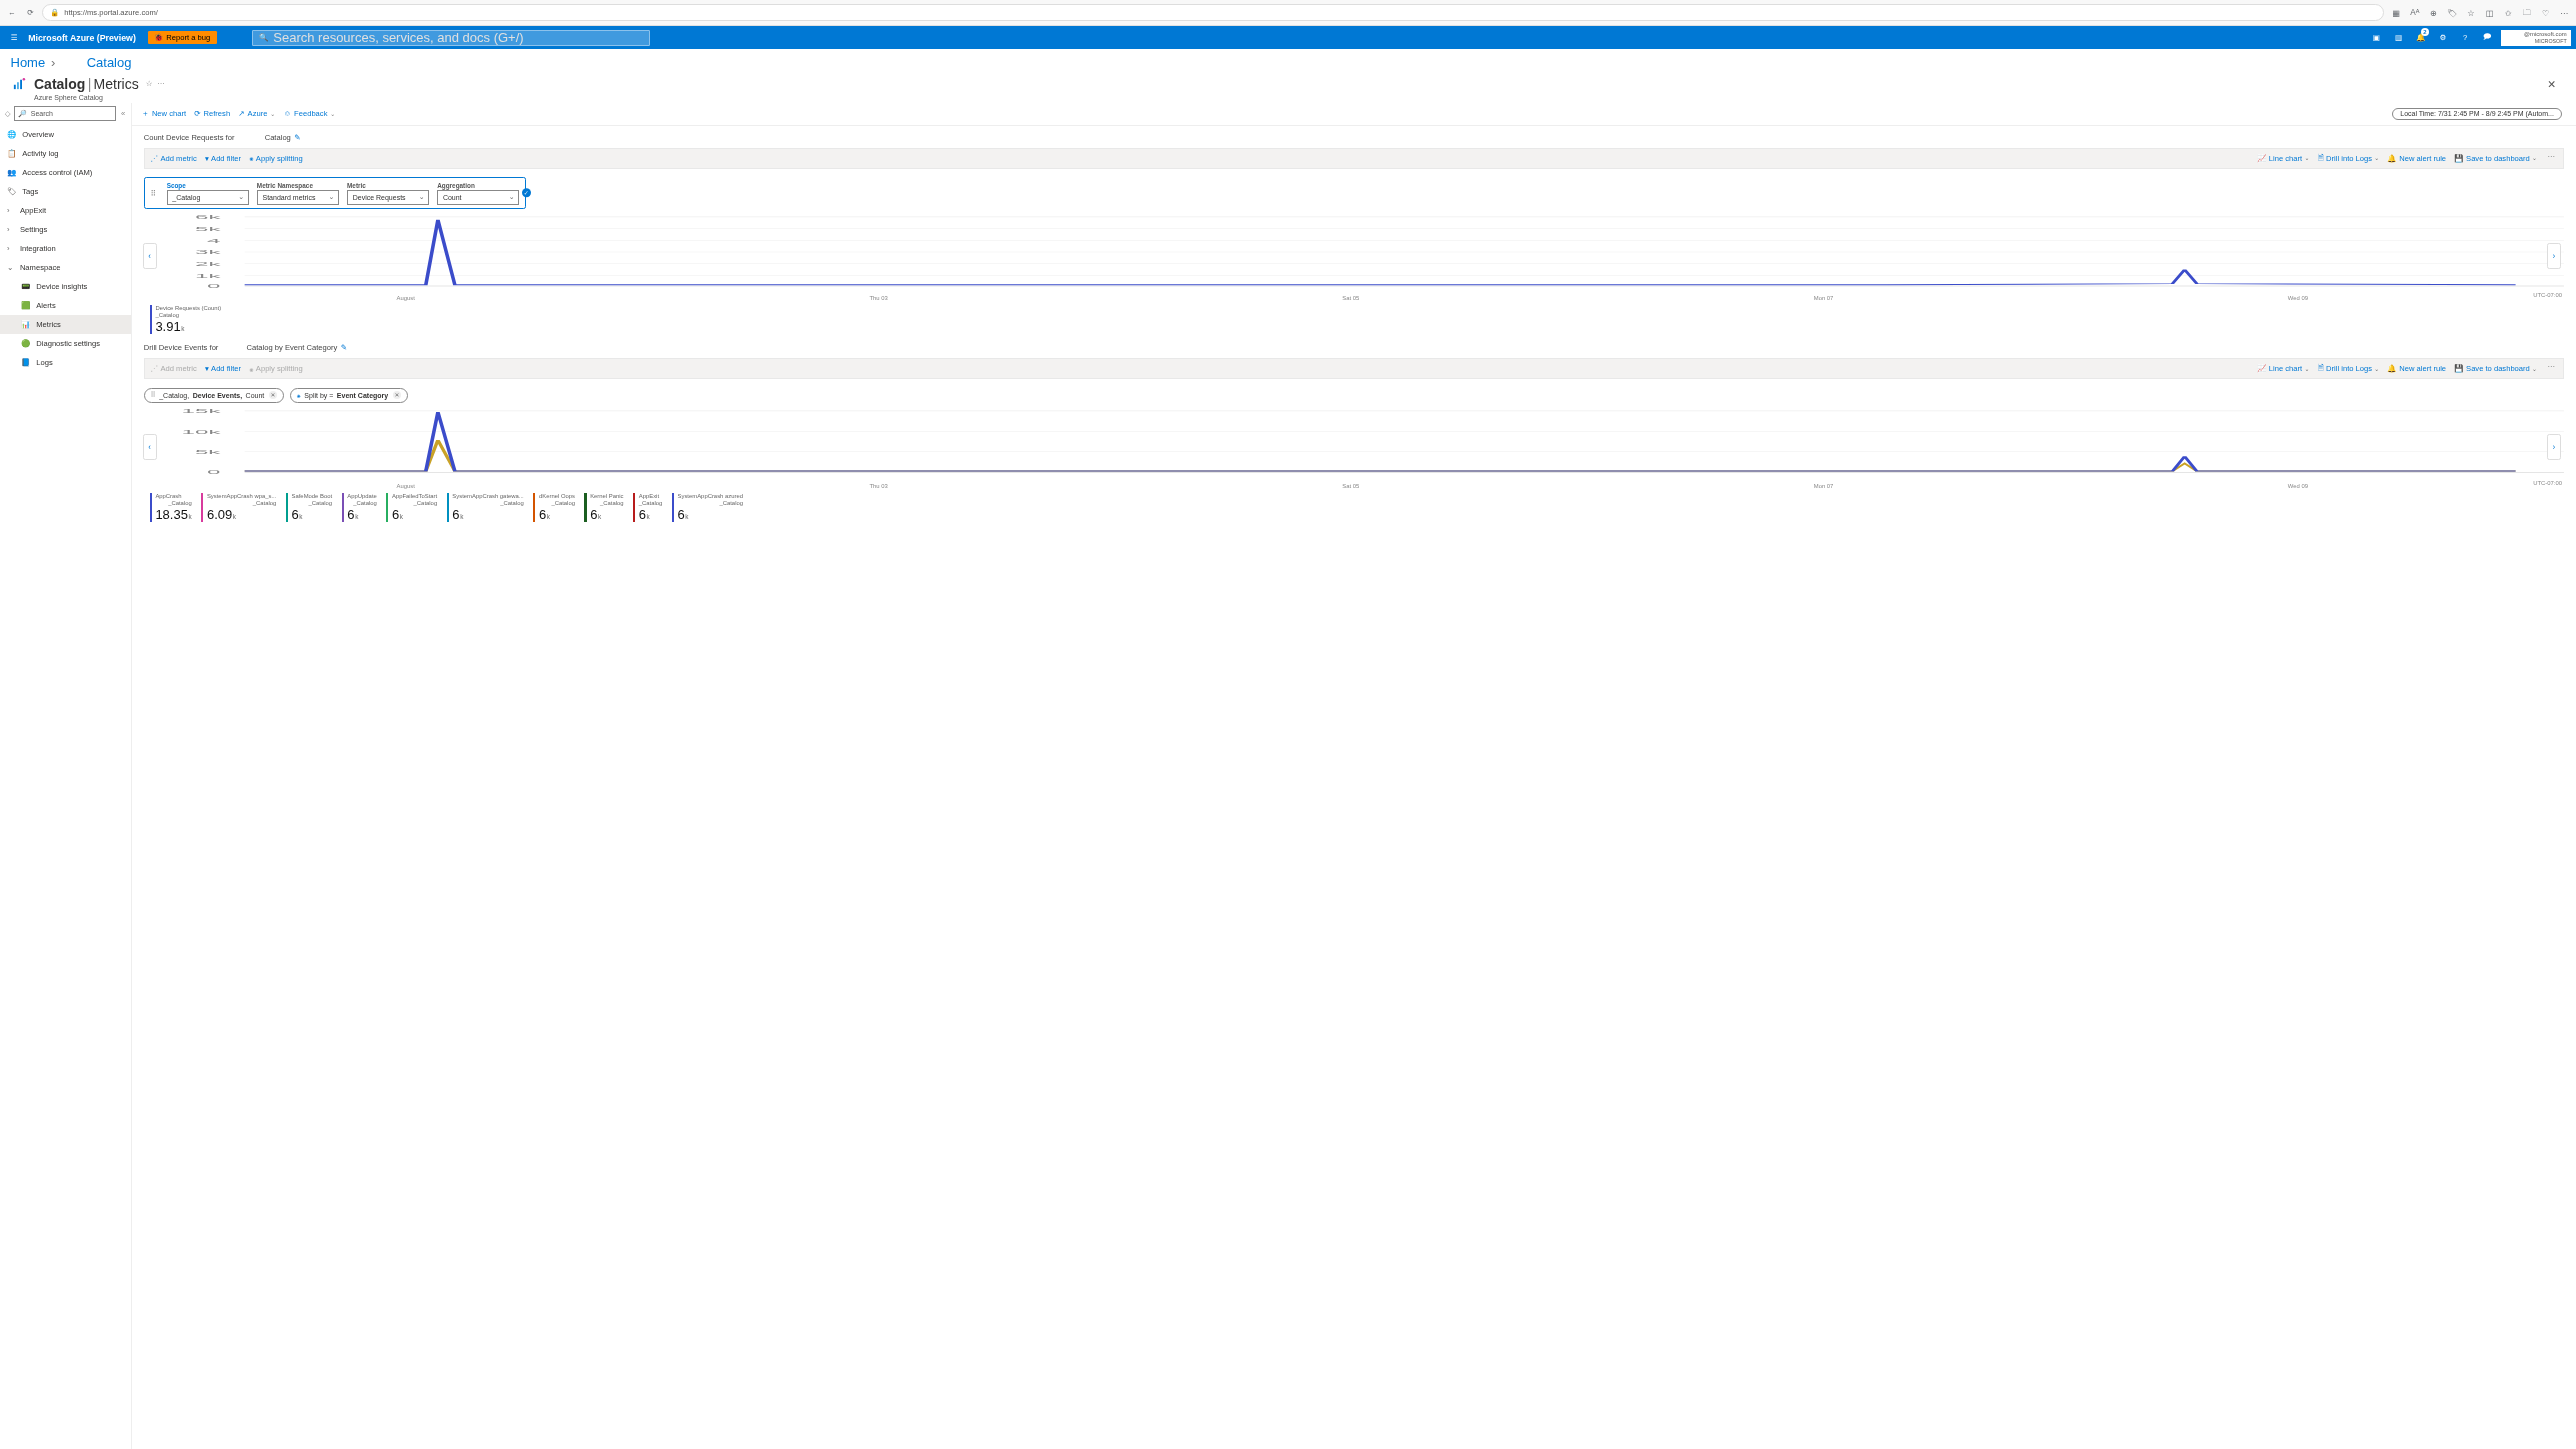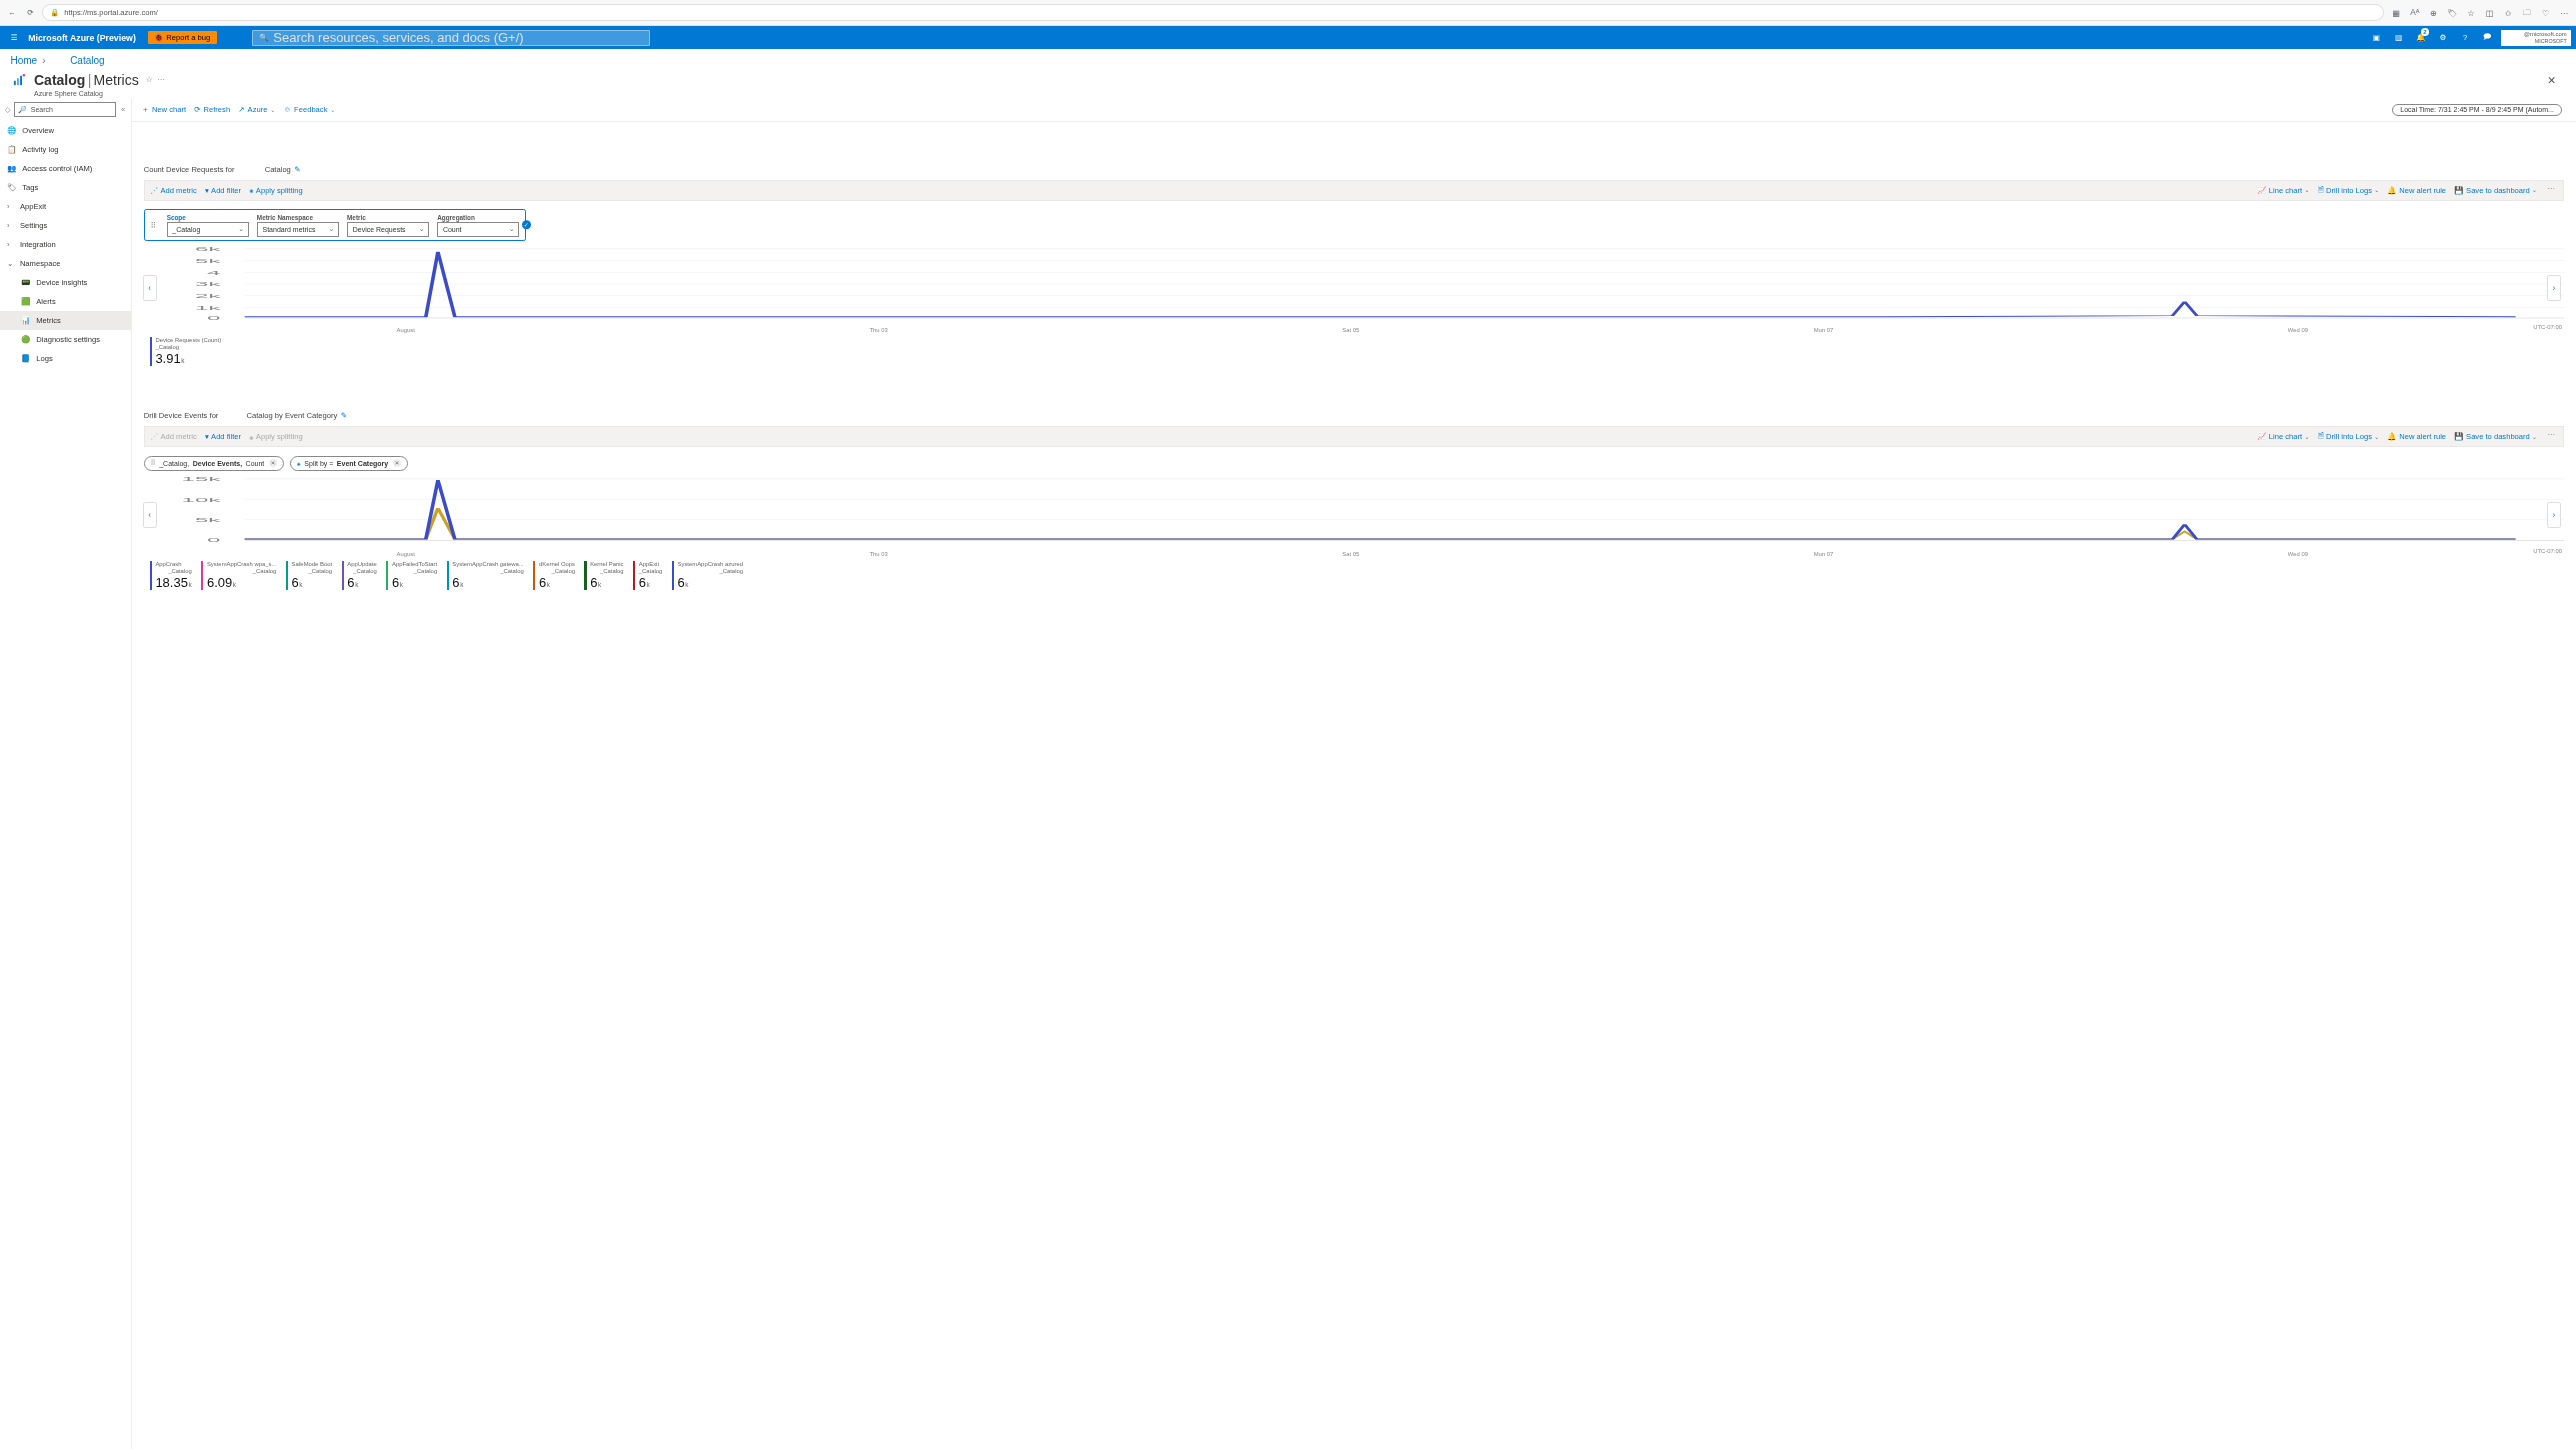--- a/index.html
+++ b/index.html
@@ -23,21 +23,21 @@
 .azure-search input { background:transparent; border:none; outline:none; color:#fff; font-size:13px; width:100%; }
 .azure-search input::placeholder { color:#e0e0e0; }
 .azure-icons { display:flex; align-items:center; gap:1.2px; margin-left:auto; }
 .azure-icon { width:21px; height:23.4px; display:flex; align-items:center; justify-content:center; cursor:pointer; position:relative; }
 .azure-icon .badge { position:absolute; top:2.3px; right:2.3px; background:#fff; color:#0078d4; border-radius:50%; width:8.2px; height:8.2px; font-size:5.9px; display:flex; align-items:center; justify-content:center; font-weight:600; }
 .user-box { background:#fff; color:#000; padding: 1.2px 4.7px; margin: 2.3px 4.7px 2.3px 2.3px; text-align:right; font-size:5.9px; line-height:1.2; min-width:70px;}
 .user-box .domain { color:#555; font-size:5.9px;}
 .user-box .tenant { color:#555; font-size:5.3px;}
 
 
-.crumb-row { padding: 5.9px 10.5px 2.3px; font-size:10px; }
+.crumb-row { padding: 5.9px 10.5px 2.3px; font-size:13px; }
 .crumb-row a { color:#0078d4; text-decoration:none; }
 .crumb-row .sep { margin:0 2.3px; color:#777; }
 
 
 .title-row { display:flex; align-items:center; padding: 2.3px 10.5px 4.7px; }
 .title-icon { width:17.6px; height:17.6px; margin-right:5.9px; display:flex; align-items:center; justify-content:center;}
 .title-text { font-size:14px; font-weight:600; color:#333; }
 .title-text .thin { font-weight:400; }
 .title-text .pipe { font-weight:300; margin:0 2.3px; color:#888;}
 .title-star { margin-left:7px; color:#777; cursor:pointer; }
@@ -61,21 +61,21 @@
 .side-chevron { width:7px; color:#666; }
 
 
 .content { flex:1; padding: 0; overflow:auto; position:relative; }
 .toolbar { display:flex; align-items:center; padding: 4.7px 9.4px; gap:8.2px; border-bottom:0.6px solid #eee; }
 .tool-btn { display:flex; align-items:center; gap:2.9px; color:#0078d4; font-size:7.6px; cursor:pointer; }
 .tool-btn .chev { font-size:5.9px; color:#777;}
 .time-pill { margin-left:auto; border:0.6px solid #888; border-radius: 8.2px; padding:1.8px 7px; font-size:7px; color:#333; cursor:pointer; background:#fff; margin-right:4.7px; }
 
 
-.chart-section { padding: 7px 11.7px 2.3px; margin-top: 36px; }
+.chart-section { padding: 7px 11.7px 2.3px; }
 .chart-title { font-size:7.6px; color:#444; margin-bottom:5.9px; display:flex; align-items:center; gap:3.5px; }
 .chart-title .edit { color:#0078d4; cursor:pointer; }
 .chart-toolbar { background:#f3f2f1; border:0.6px solid #e8e8e8; height:21px; display:flex; align-items:center; padding:0 5.9px; gap:8.2px; font-size:7.6px;}
 .ct-btn { display:flex; align-items:center; gap:2.3px; color:#555; cursor:pointer; }
 .ct-btn.blue { color:#0078d4; }
 .ct-btn .chev { font-size:5.9px; color:#666; }
 .ct-right { margin-left:auto; display:flex; gap:8.2px; }
 .ct-more { color:#666; cursor:pointer; padding:0 2.3px;}
 
 

